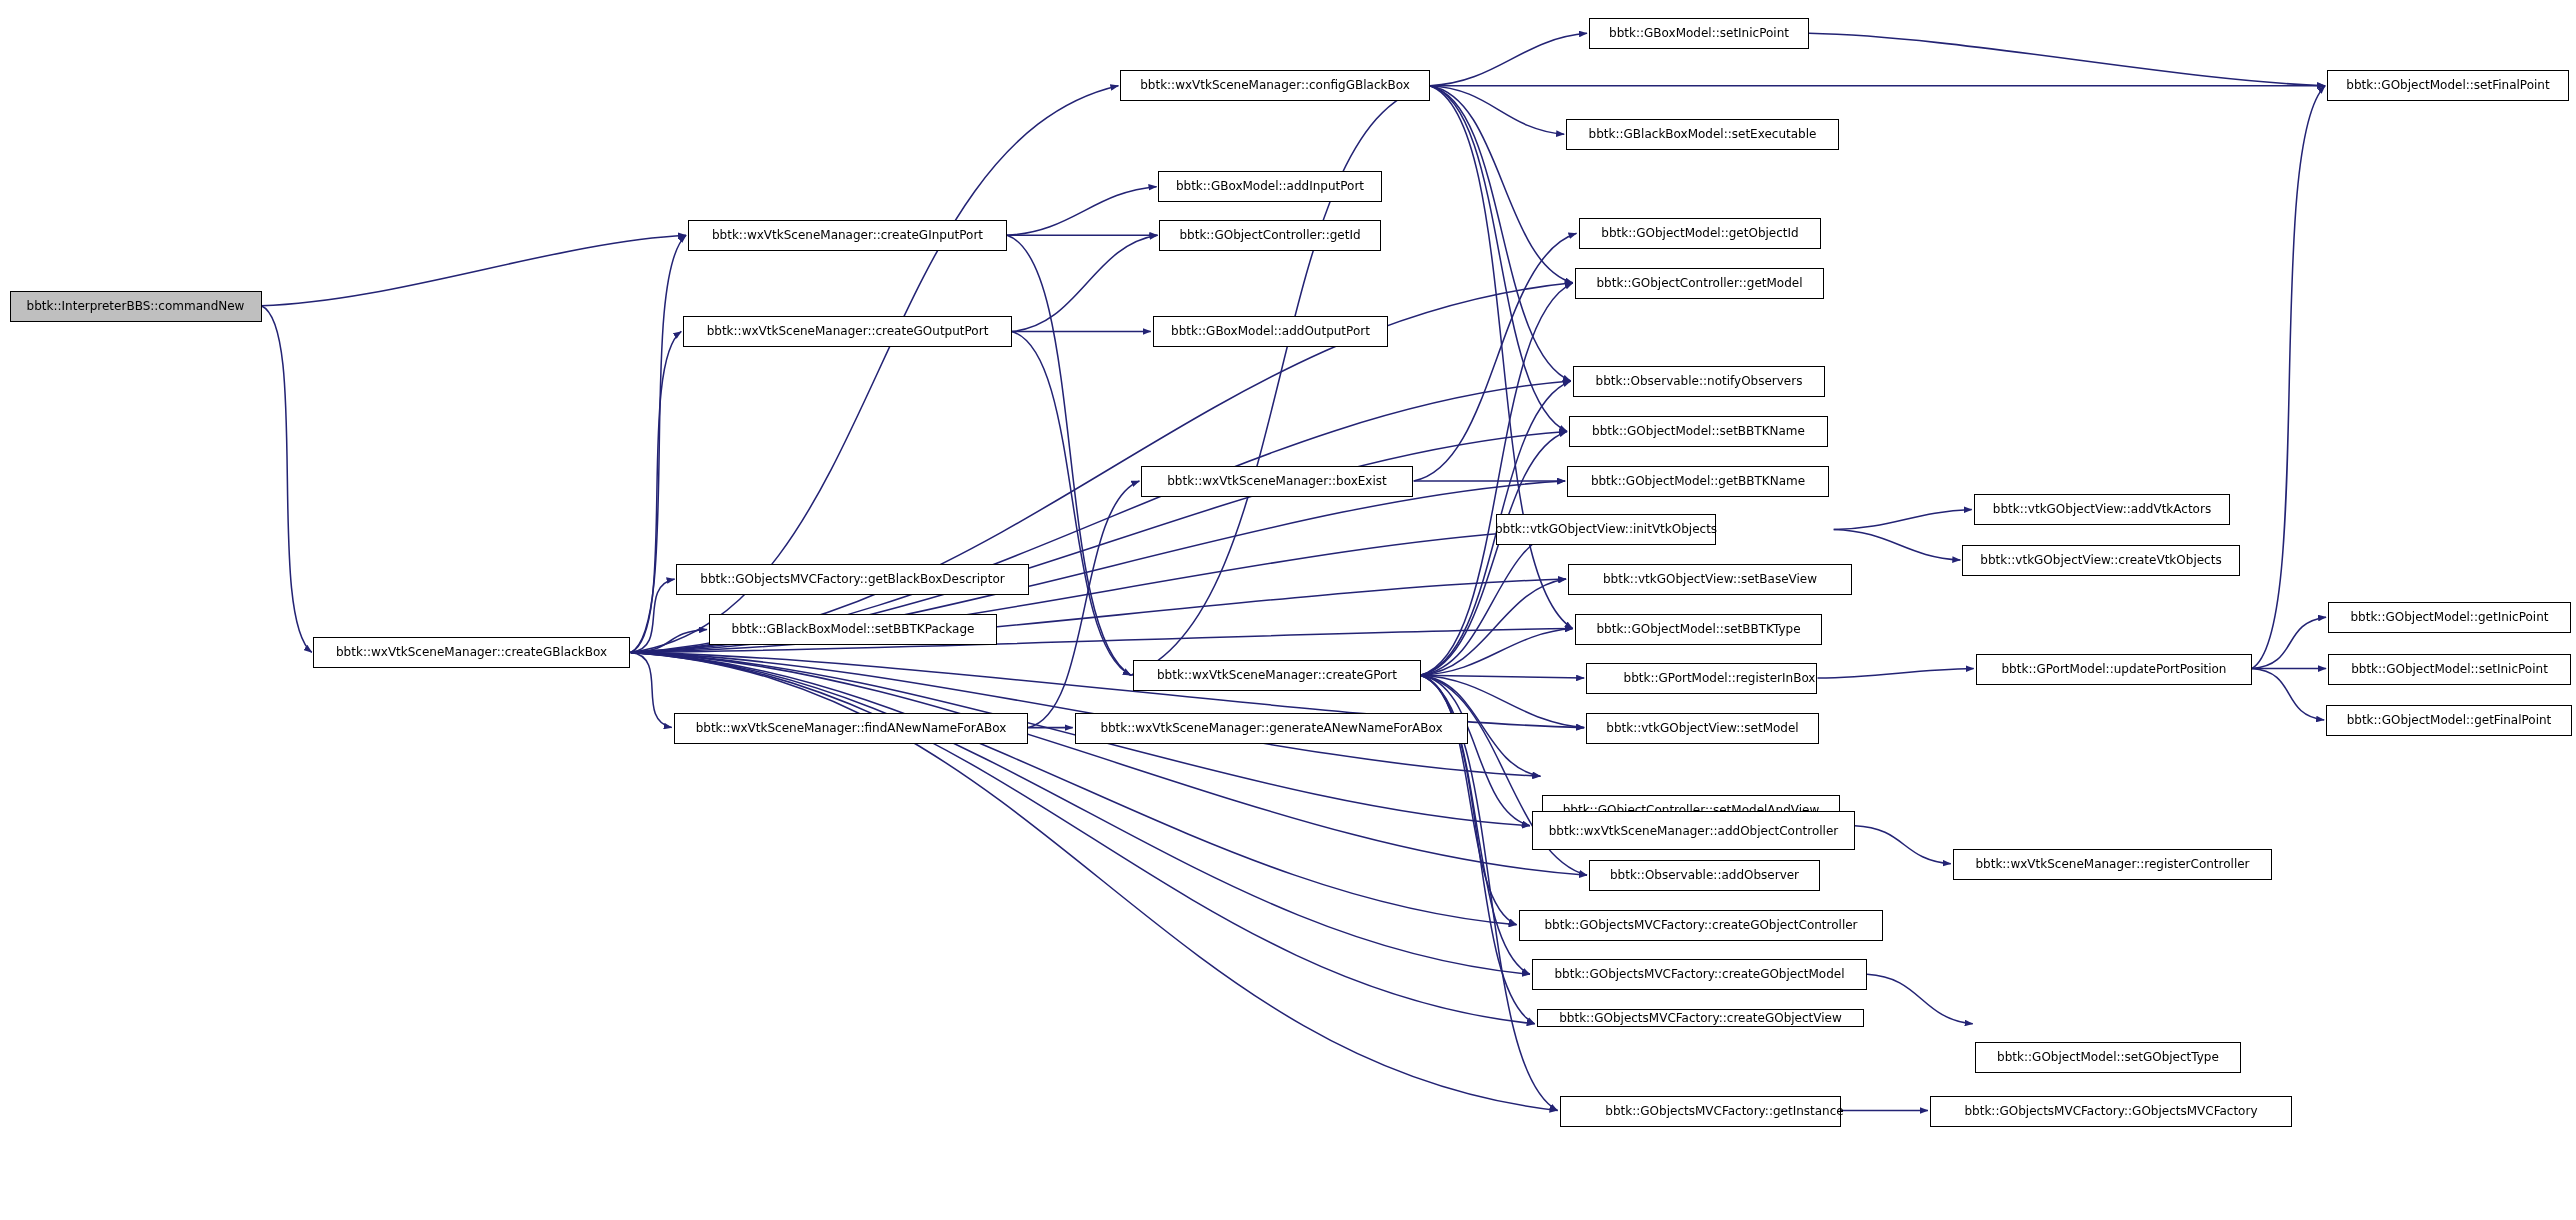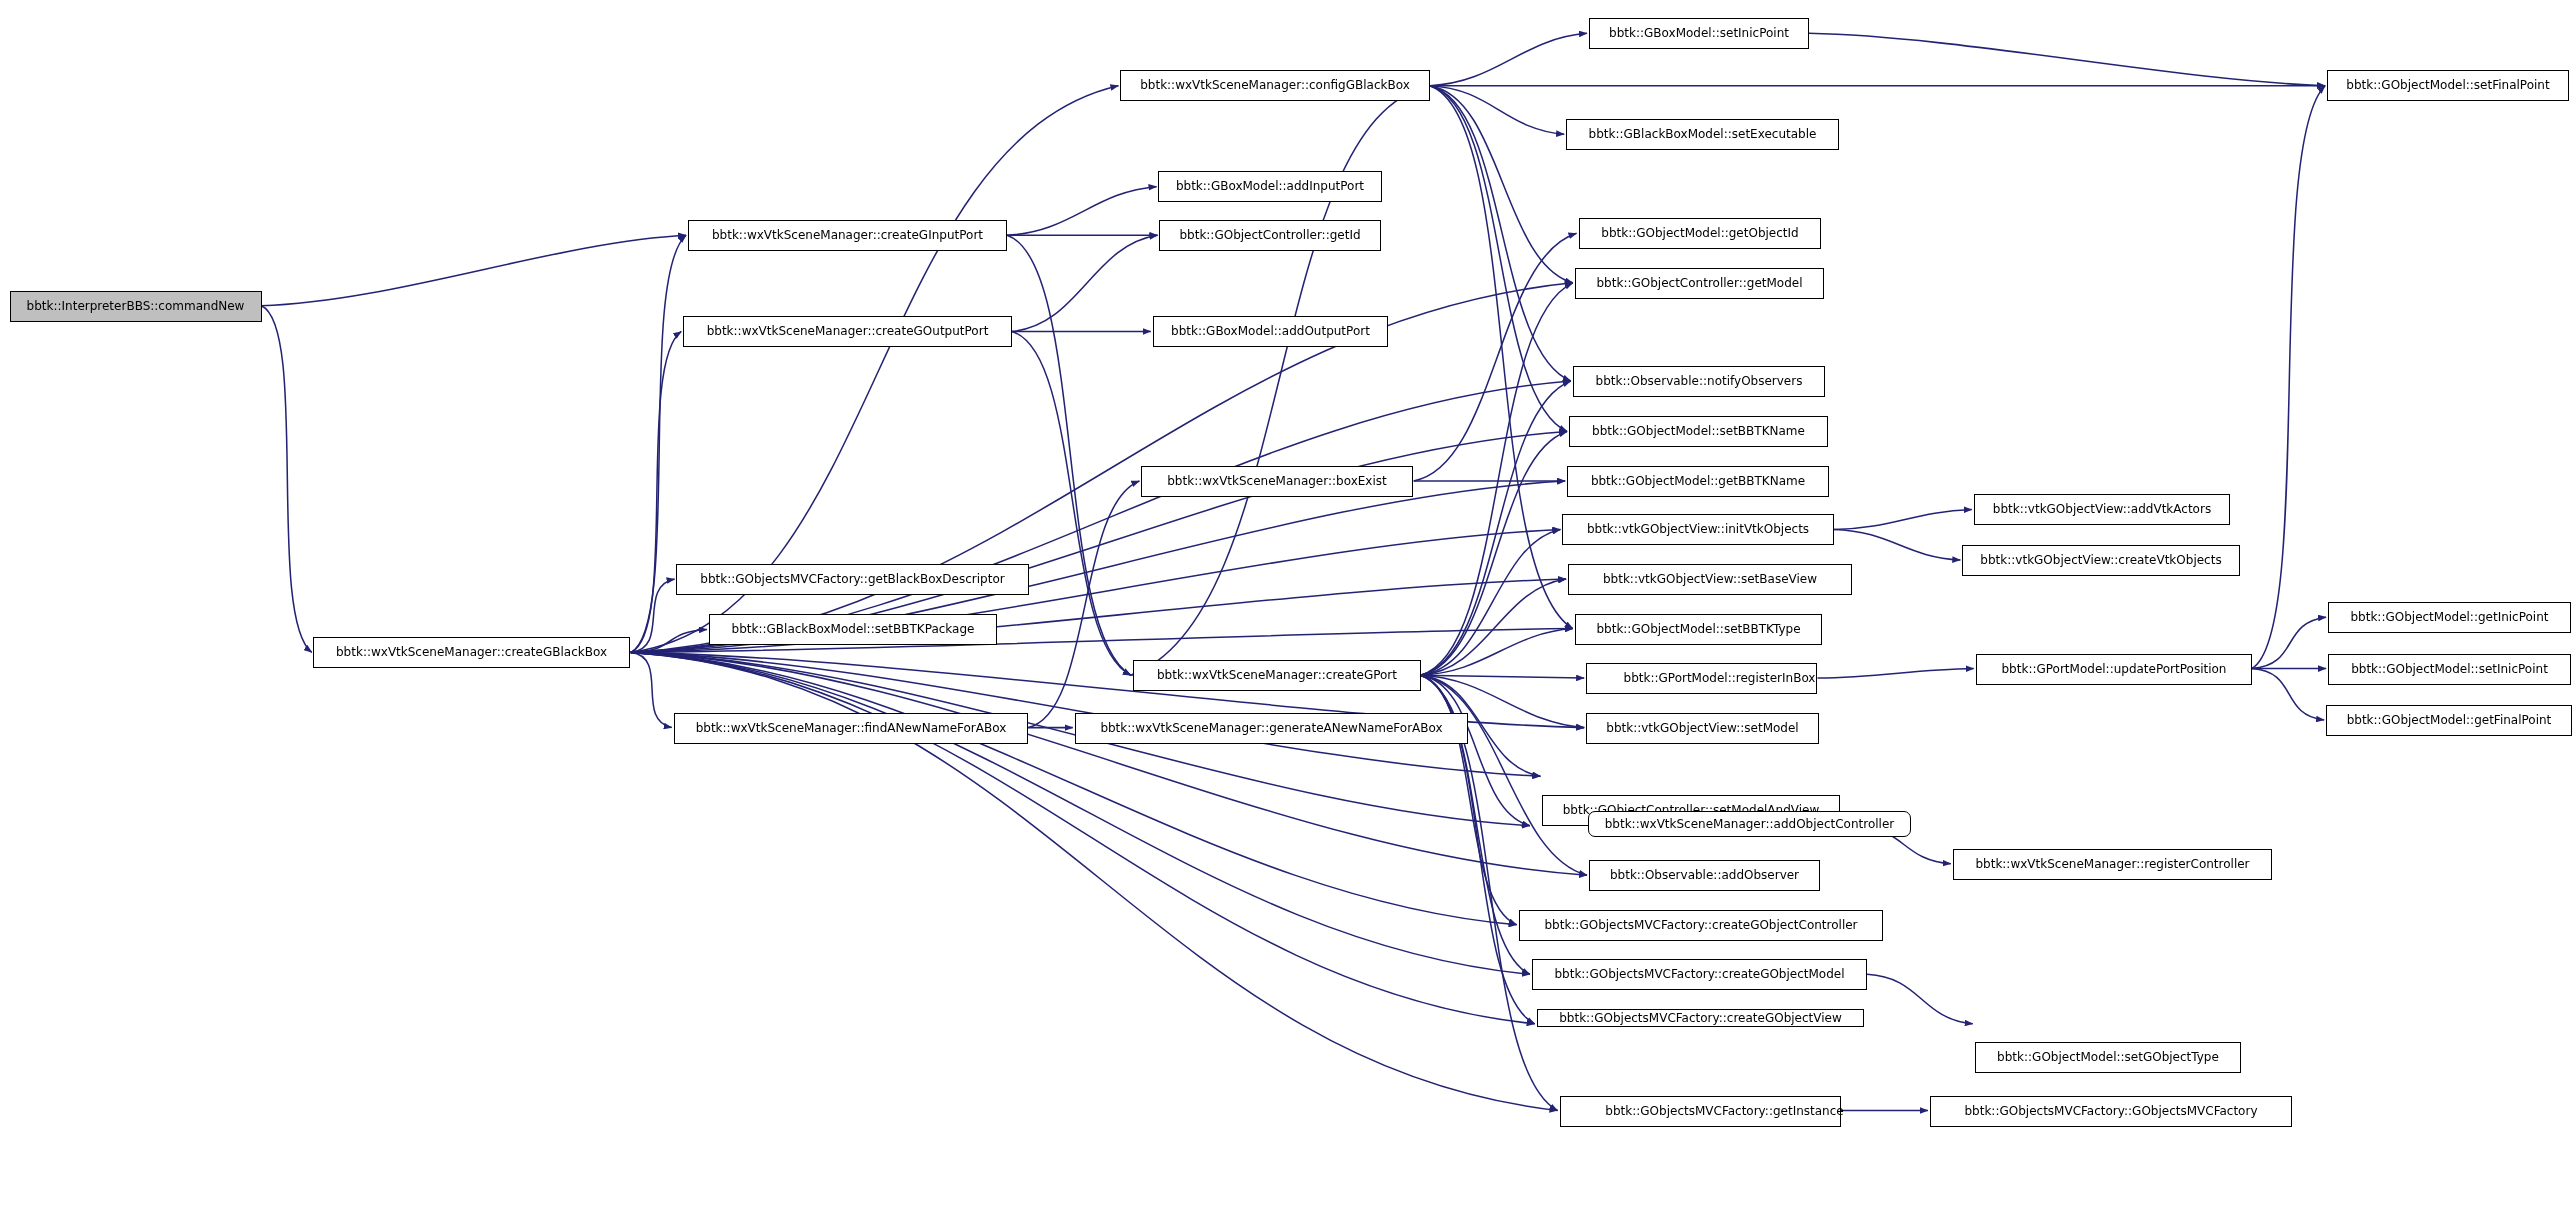--- a/index.html
+++ b/index.html
@@ -149,39 +149,39 @@
       </div>
       <div class="node" style="left: 1573px; top: 366px; width: 252px; height: 30.5px;">
         <span>bbtk::Observable::notifyObservers</span>
       </div>
       <div class="node" style="left: 1569px; top: 416px; width: 259px; height: 30.5px;">
         <span>bbtk::GObjectModel::setBBTKName</span>
       </div>
       <div class="node" style="left: 1567px; top: 466px; width: 262px; height: 30.5px;">
         <span>bbtk::GObjectModel::getBBTKName</span>
       </div>
-      <div class="node" style="left: 1562px; top: 514px; width: 272px; height: 30.5px;">
+      <div class="node" style="left: 1496px; top: 514px; width: 220px; height: 30.5px;">
         <span>bbtk::vtkGObjectView::initVtkObjects</span>
       </div>
       <div class="node" style="left: 1568px; top: 564px; width: 284px; height: 30.5px;">
         <span>bbtk::vtkGObjectView::setBaseView</span>
       </div>
       <div class="node" style="left: 1575px; top: 614px; width: 247px; height: 30.5px;">
         <span>bbtk::GObjectModel::setBBTKType</span>
       </div>
       <div class="node" style="left: 1586px; top: 663px; width: 231px; height: 30.5px; padding-left: 36px;">
         <span>bbtk::GPortModel::registerInBox</span>
       </div>
       <div class="node" style="left: 1586px; top: 713px; width: 233px; height: 30.5px;">
         <span>bbtk::vtkGObjectView::setModel</span>
       </div>
       <div class="node" style="left: 1542px; top: 795px; width: 298px; height: 30.5px;">
         <span>bbtk::GObjectController::setModelAndView</span>
       </div>
-      <div class="node" style="left: 1588px; top: 811px; width: 323px; height: 26px; border-radius: 7px;">
+      <div class="node" style="left: 1532px; top: 811px; width: 323px; height: 39px;">
         <span>bbtk::wxVtkSceneManager::addObjectController</span>
       </div>
       <div class="node" style="left: 1589px; top: 860px; width: 231px; height: 30.5px;">
         <span>bbtk::Observable::addObserver</span>
       </div>
       <div class="node" style="left: 1519px; top: 910px; width: 364px; height: 30.5px;">
         <span>bbtk::GObjectsMVCFactory::createGObjectController</span>
       </div>
       <div class="node" style="left: 1532px; top: 959px; width: 335px; height: 30.5px;">
         <span>bbtk::GObjectsMVCFactory::createGObjectModel</span>

